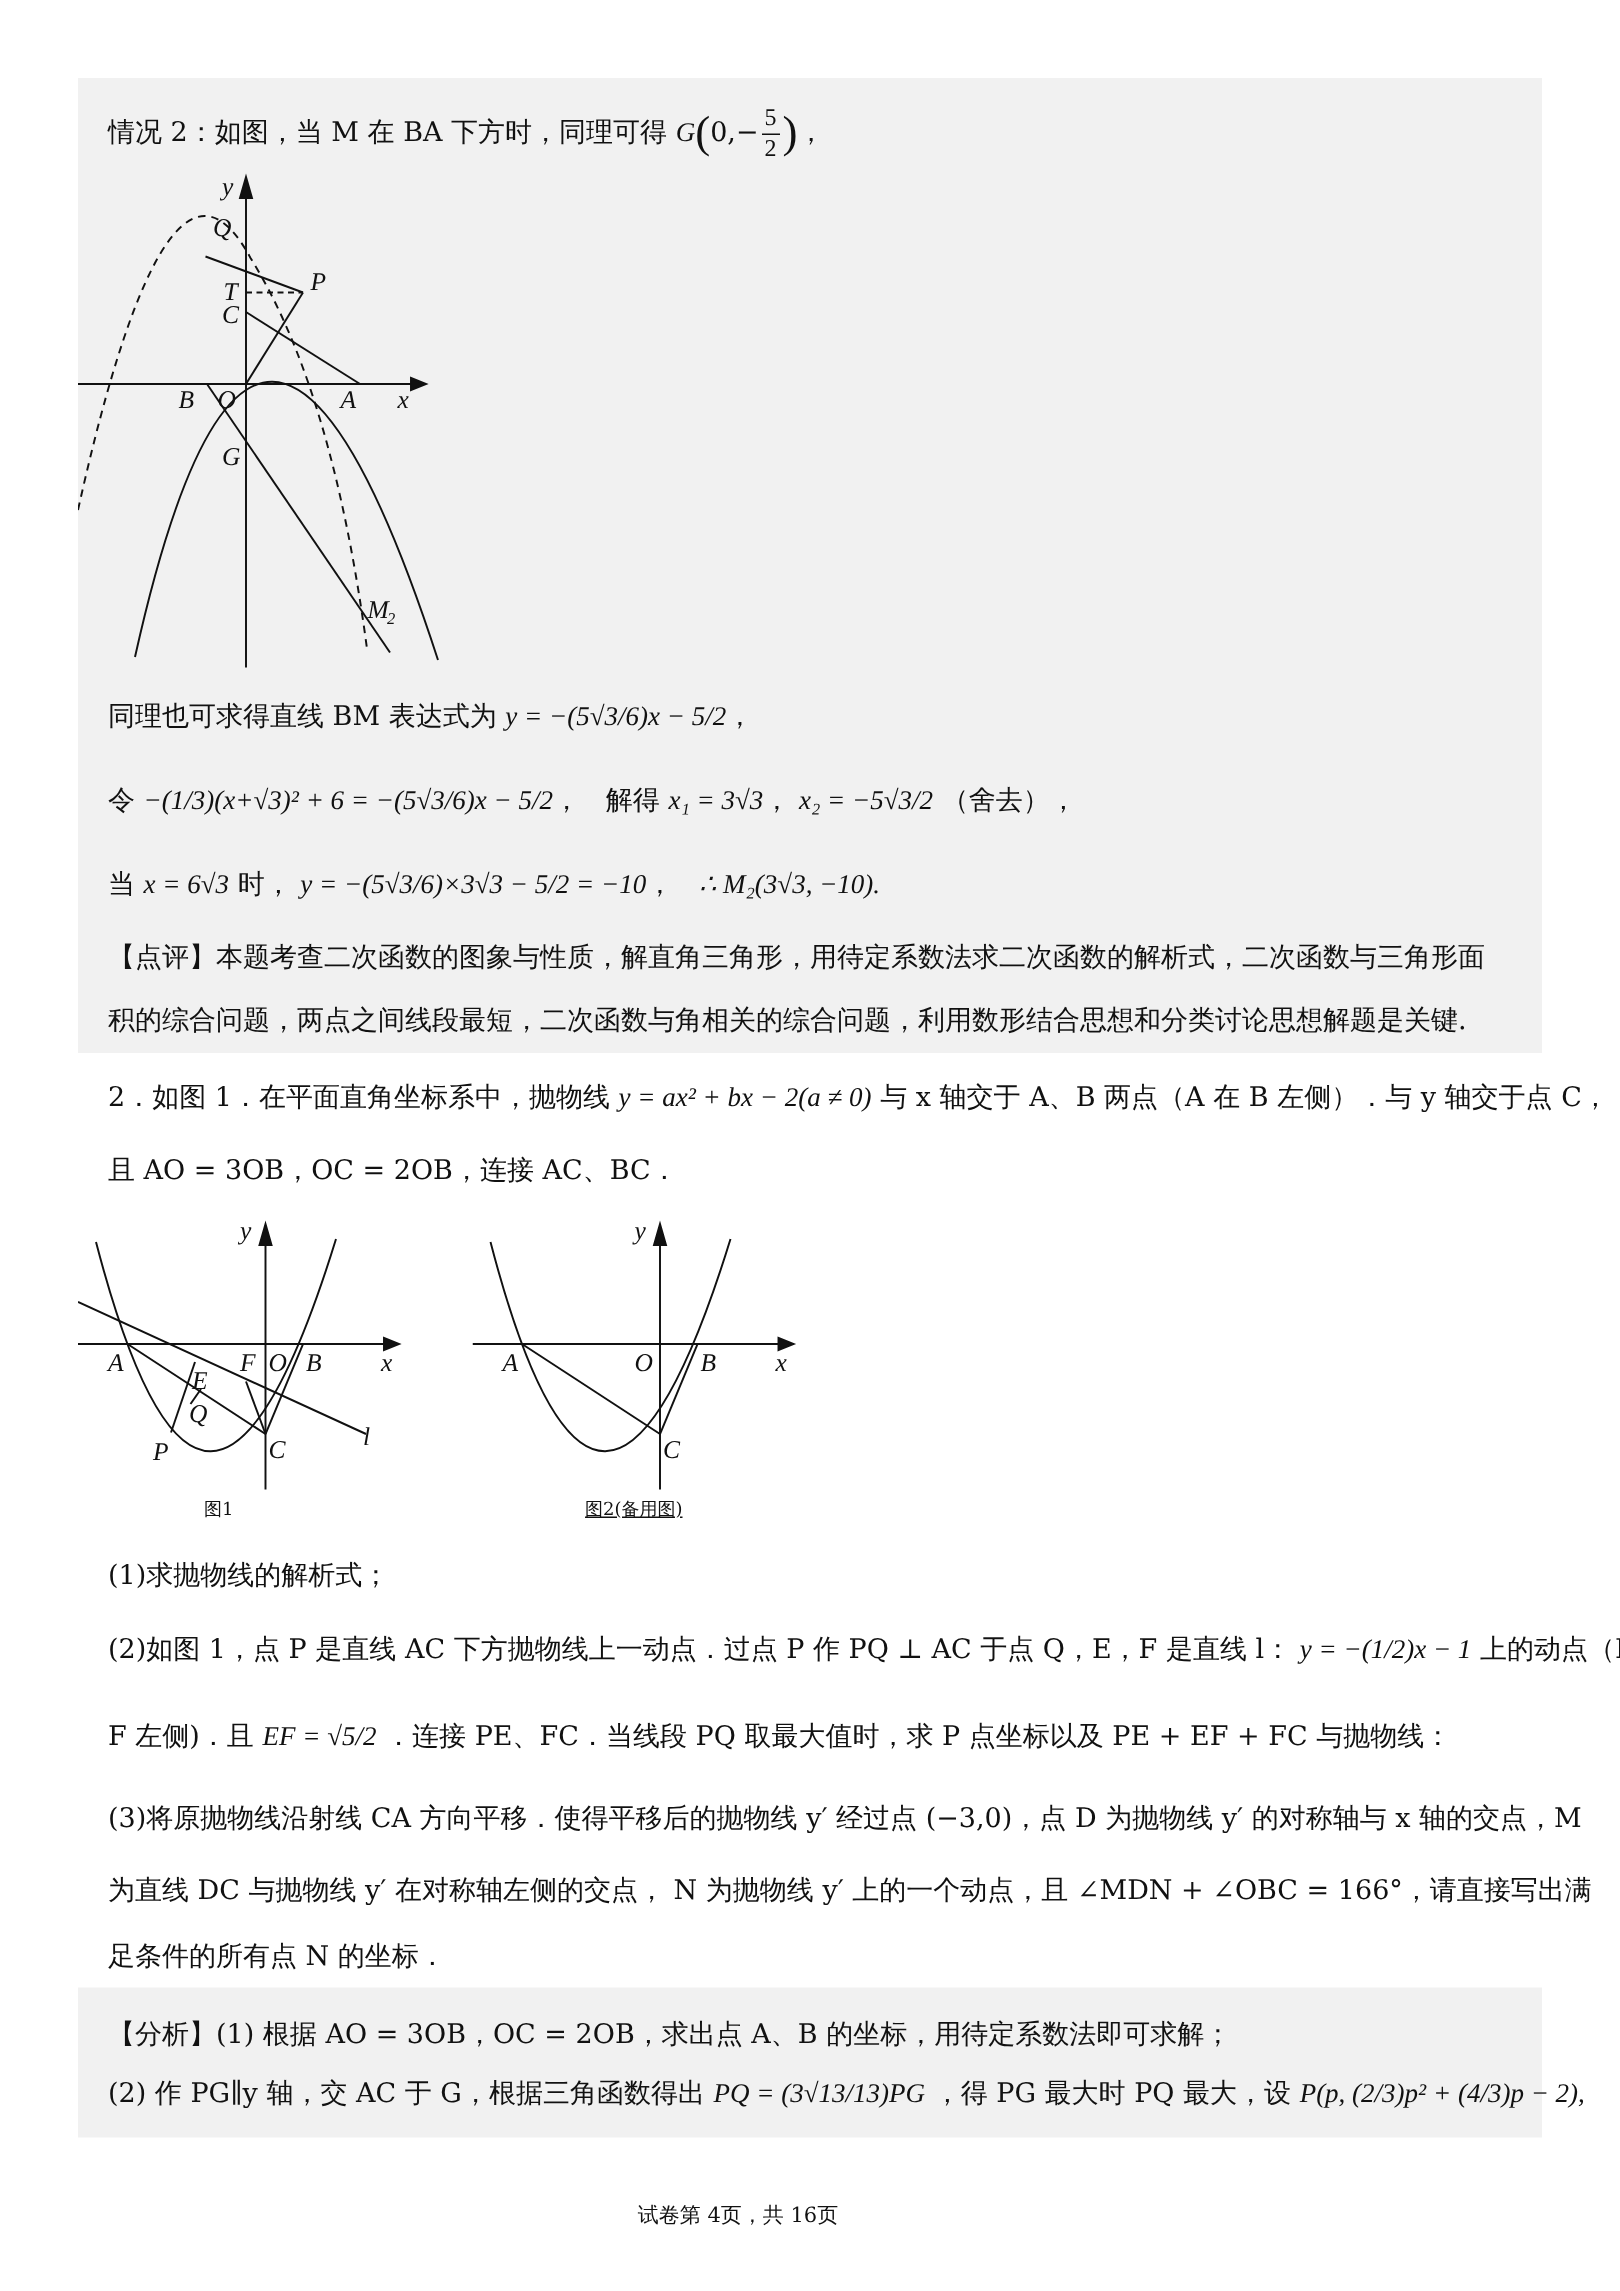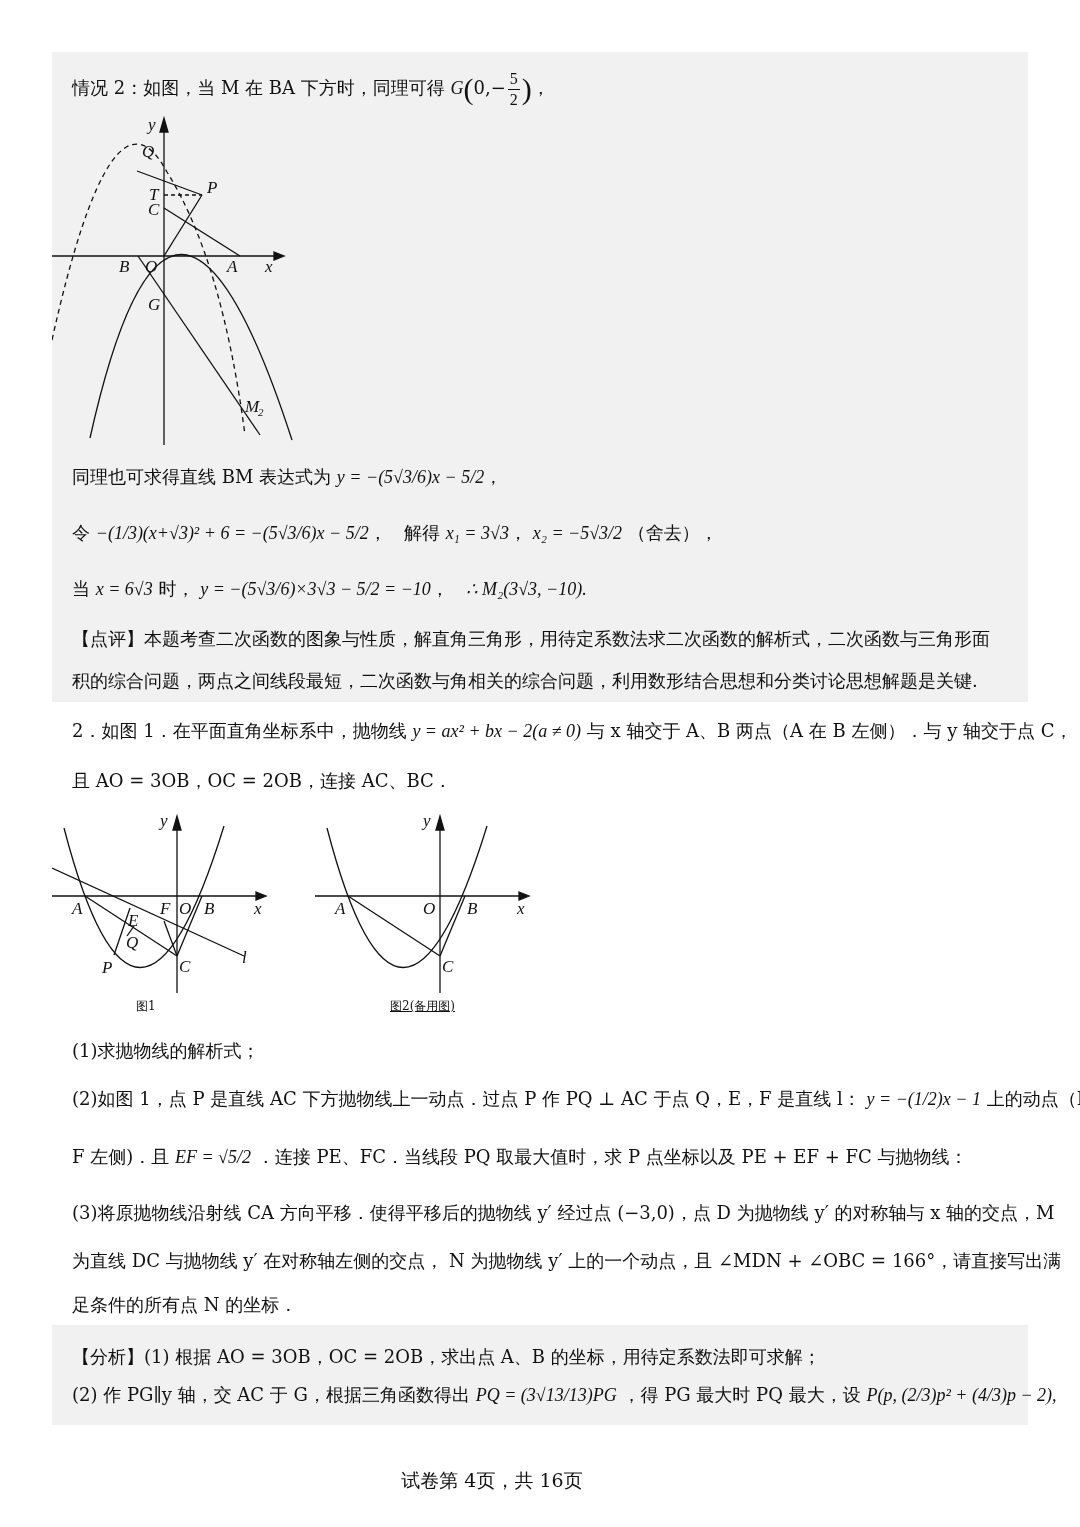--- a/index.html
+++ b/index.html
@@ -7,21 +7,21 @@
     font-family:"DejaVu Serif","Liberation Serif",serif;color:#111;font-size:18px;}
   .panel{position:absolute;left:52px;width:976px;background:#f1f1f1;}
   .line{position:absolute;left:40px;white-space:nowrap;line-height:1;padding-left:32px;}
   .i{font-family:"Liberation Serif",serif;font-style:italic;}
   .frac{display:inline-flex;flex-direction:column;align-items:center;vertical-align:middle;margin:0 2px;font-size:16px;font-family:"Liberation Serif",serif;}
   .frac .n{border-bottom:1px solid #111;padding:0 2px 1px;line-height:1.1;}
   .frac .d{padding-top:1px;line-height:1.1;}
   .big{font-size:30px;font-family:"Liberation Serif",serif;font-weight:300;vertical-align:middle;}
   .fig{position:absolute;}
   .cap{position:absolute;font-size:12px;}
-  .footer{position:absolute;top:1468px;left:0;width:984px;text-align:center;font-size:19px;}
+  .footer{position:absolute;top:1468px;left:0;width:984px;text-align:center;font-size:14px;}
 </style>
 </head>
 <body>
 
 <div class="panel" style="top:52px;height:650px;"></div>
 <div class="panel" style="top:1325px;height:100px;"></div>
 
 <div class="line" style="top:70px;">
   <span>情况 2：如图，当 M 在 BA 下方时，同理可得</span>
   <span class="i">G</span><span class="big">(</span><span>0,−</span><span class="frac">

